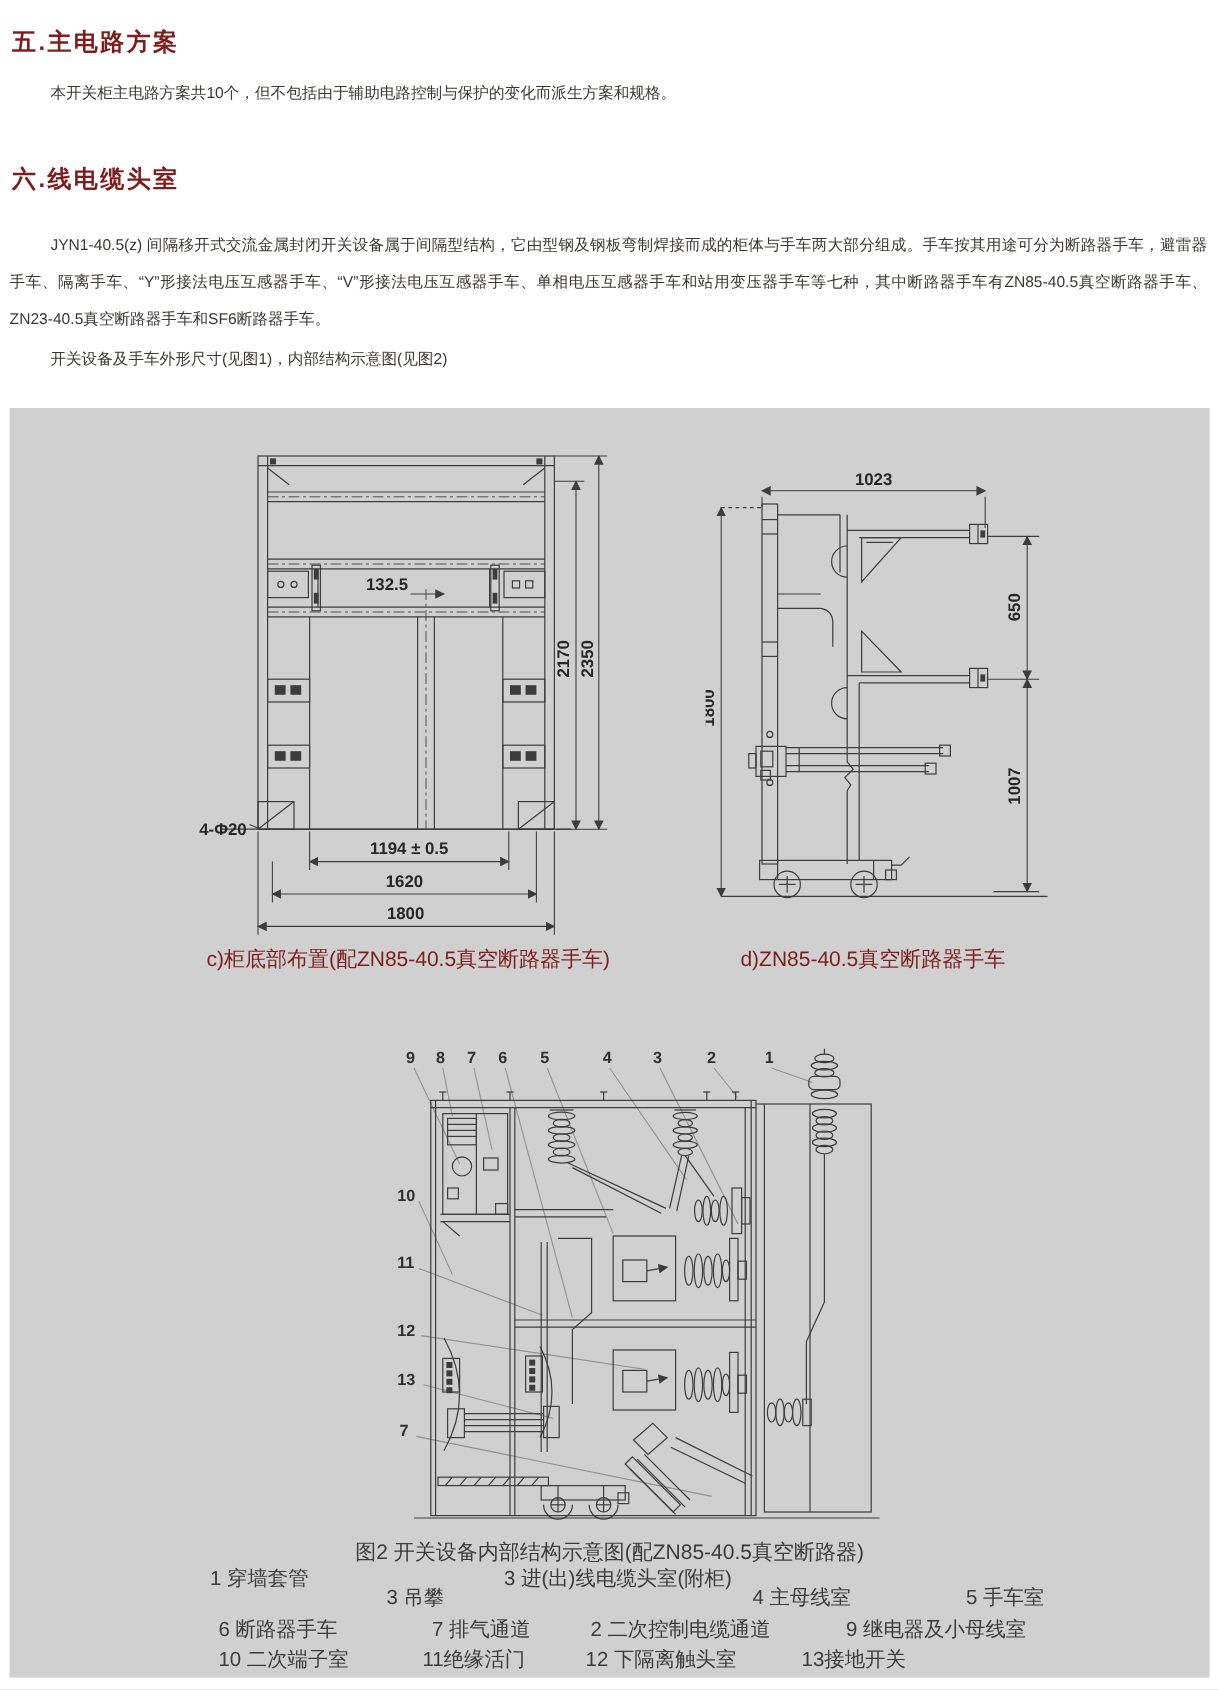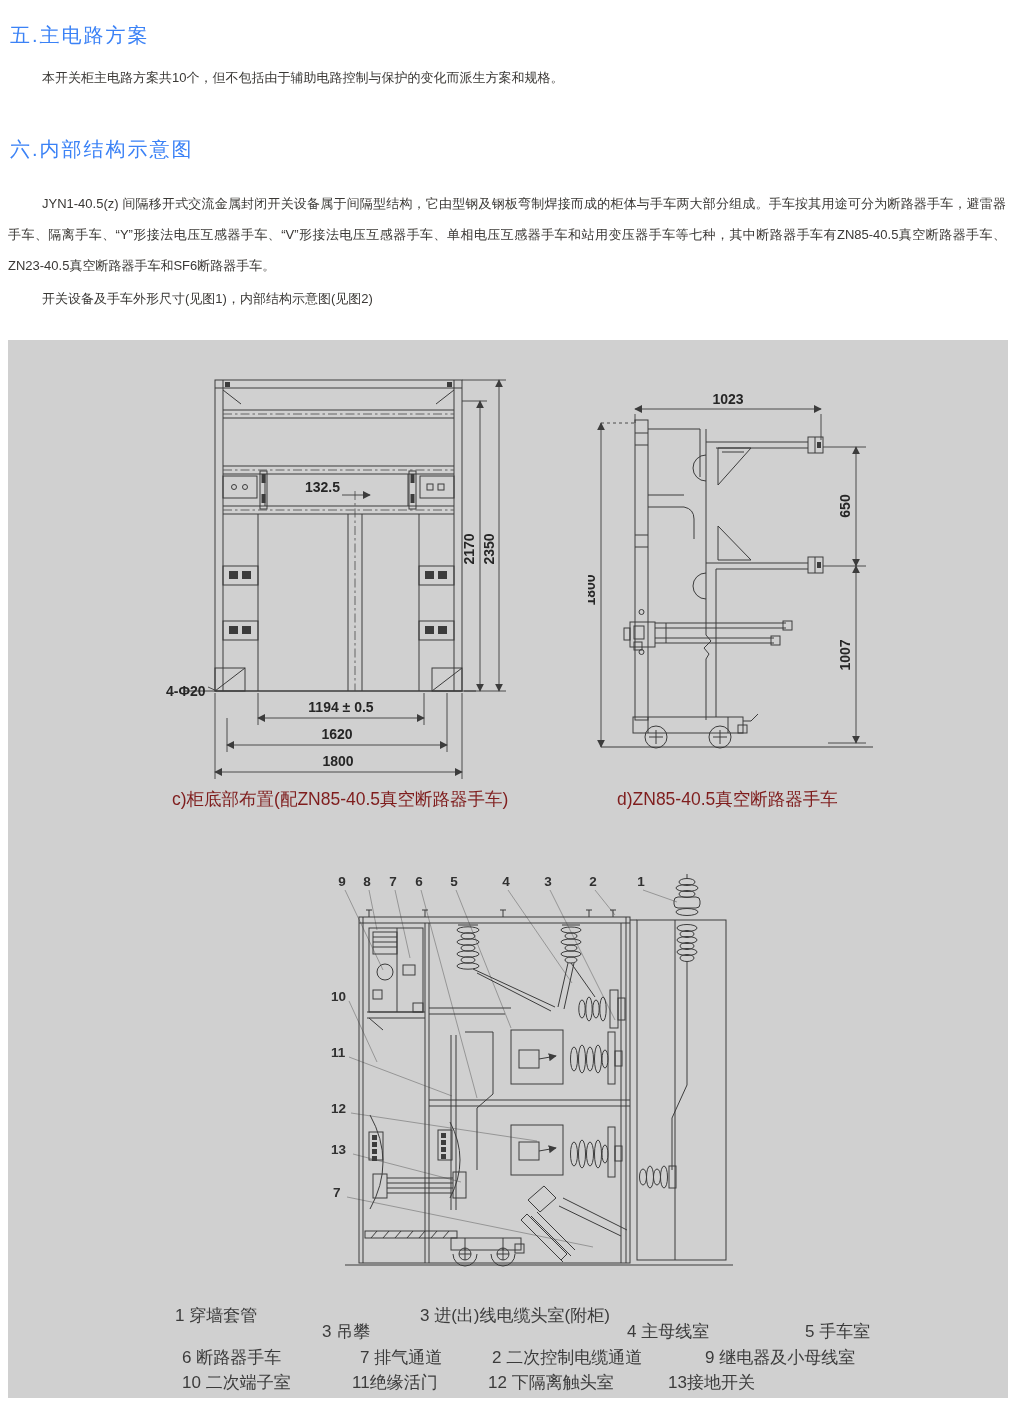--- a/index.html
+++ b/index.html
@@ -1,20 +1,20 @@
 <!DOCTYPE html>
 <html><head>
 <meta charset="utf-8">
 <style>
   html,body{margin:0;padding:0}
   body{
     width:1015px;height:1408px;background:#ffffff;position:relative;
     font-family:"Liberation Sans","DejaVu Sans",sans-serif;color:#3a3835;overflow:hidden;
   }
-  .h{position:absolute;left:10px;margin:0;font-size:20px;font-weight:normal;color:#3b82f6;letter-spacing:2px}
+  .h{position:absolute;left:10px;margin:0;font-size:20px;font-weight:bold;color:#7f1d1d;letter-spacing:2px}
   .para{position:absolute;left:8px;right:9px;margin:0;font-size:13px;line-height:31px;color:#3a3835}
   .ind{text-indent:34px}
   .just{text-align:justify}
   .panel{position:absolute;left:8px;top:340px;width:1000px;height:1058px;background:#d0d0d0}
   .fig{position:absolute}
   .cap{position:absolute;font-size:17.5px;color:#7f1d1d;white-space:nowrap}
   .cap-center{position:absolute;left:0;width:100%;text-align:center;font-size:17.5px;color:#3b3b3b}
   .lg{position:absolute;font-size:17px;color:#3b3b3b;white-space:nowrap}
   
   .ln *{stroke:#3c3c3c;fill:none;stroke-width:1}
@@ -27,21 +27,21 @@
   text.co{font-family:"Liberation Sans","DejaVu Sans",sans-serif;font-size:13.5px;font-weight:bold;fill:#303030;stroke:none}
 </style>
 </head>
 <body>
 
 <div>
 
   <h2 class="h" style="top:22px">五.主电路方案</h2>
   <p class="para ind" style="top:62px">本开关柜主电路方案共10个，但不包括由于辅助电路控制与保护的变化而派生方案和规格。</p>
 
-  <h2 class="h" style="top:136px">六.内部结构示意图</h2>
+  <h2 class="h" style="top:136px">六.线电缆头室</h2>
   <p class="para ind just" style="top:188px">JYN1-40.5(z) 间隔移开式交流金属封闭开关设备属于间隔型结构，它由型钢及钢板弯制焊接而成的柜体与手车两大部分组成。手车按其用途可分为断路器手车，避雷器手车、隔离手车、“Y”形接法电压互感器手车、“V”形接法电压互感器手车、单相电压互感器手车和站用变压器手车等七种，其中断路器手车有ZN85-40.5真空断路器手车、ZN23-40.5真空断路器手车和SF6断路器手车。</p>
   <p class="para ind" style="top:283px">开关设备及手车外形尺寸(见图1)，内部结构示意图(见图2)</p>
 
   <div class="panel">
 
     <svg class="fig" style="left:120px;top:33px" width="410" height="412" viewBox="0 0 410 412">
       <defs>
         <marker id="a1" viewBox="0 0 10 10" refX="9" refY="5" markerWidth="9" markerHeight="9" orient="auto-start-reverse">
           <path d="M0,0 L10,5 L0,10 z" fill="#3c3c3c"></path>
         </marker>
@@ -394,20 +394,21 @@
       <text class="co" x="223" y="16" text-anchor="middle">3</text>
       <text class="co" x="268" y="16" text-anchor="middle">2</text>
       <text class="co" x="316" y="16" text-anchor="middle">1</text>
       <text class="co" x="6" y="131">10</text>
       <text class="co" x="6" y="187">11</text>
       <text class="co" x="6" y="243">12</text>
       <text class="co" x="6" y="284">13</text>
       <text class="co" x="8" y="327">7</text>
     </svg>
 
+    <div class="cap-center" style="top:941px">图2 开关设备内部结构示意图(配ZN85-40.5真空断路器)</div>
 
     <span class="lg" style="left:167px;top:964px">1 穿墙套管</span>
     <span class="lg" style="left:314px;top:980px">3 吊攀</span>
     <span class="lg" style="left:412px;top:964px">3 进(出)线电缆头室(附柜)</span>
     <span class="lg" style="left:619px;top:980px">4 主母线室</span>
     <span class="lg" style="left:797px;top:980px">5 手车室</span>
     <span class="lg" style="left:174px;top:1006px">6 断路器手车</span>
     <span class="lg" style="left:352px;top:1006px">7 排气通道</span>
     <span class="lg" style="left:484px;top:1006px">2 二次控制电缆通道</span>
     <span class="lg" style="left:697px;top:1006px">9 继电器及小母线室</span>

